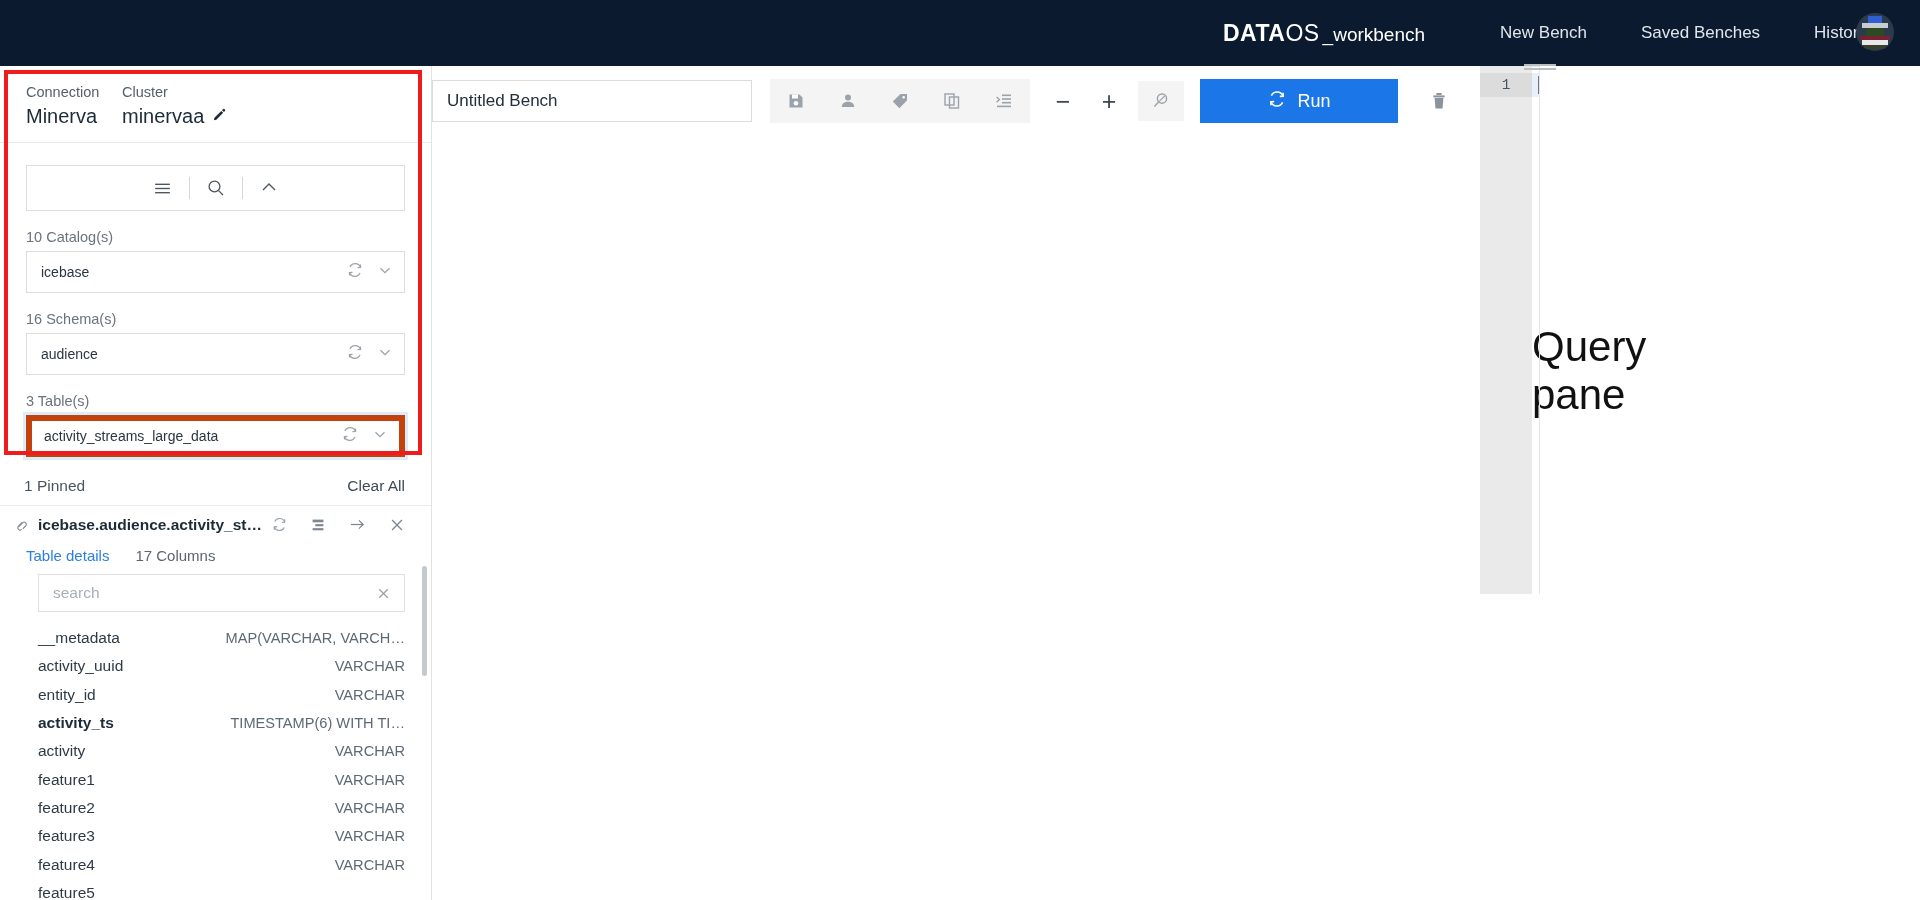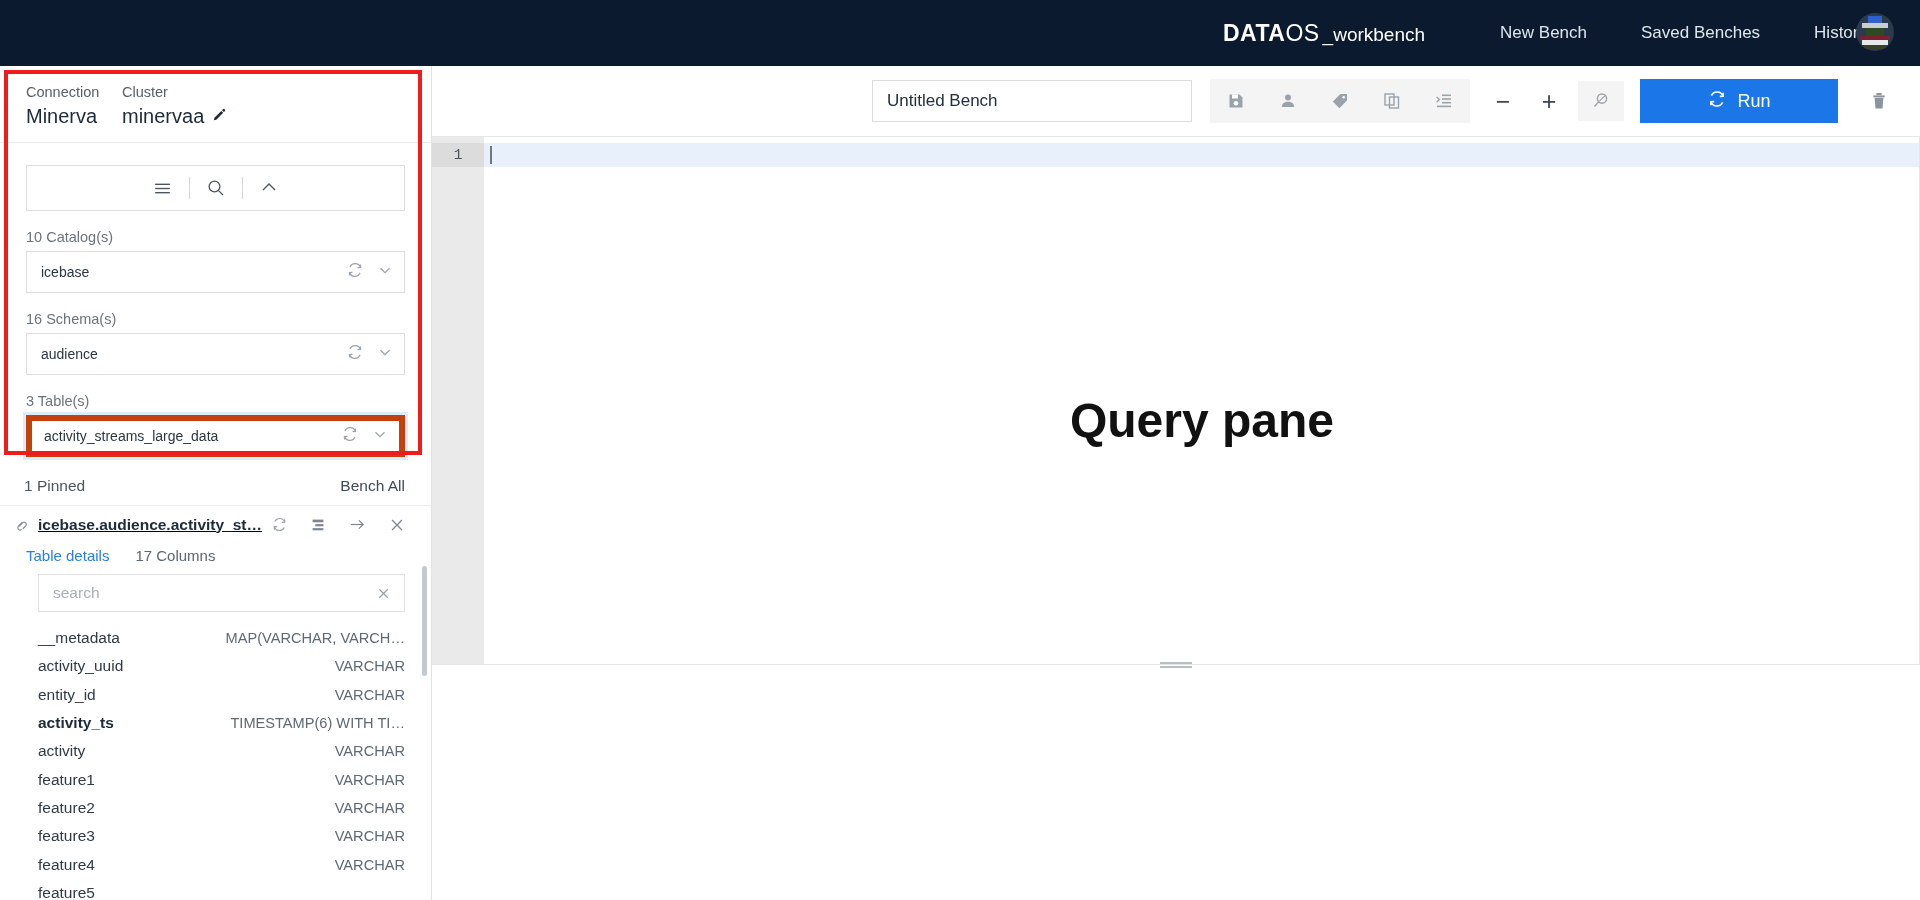--- a/index.html
+++ b/index.html
@@ -149,21 +149,20 @@
     border-bottom: 1px solid #ececec;
   }
   .pinned-count { font-size: 15.5px; color: #4a545e; }
   .clear-all { font-size: 15.5px; color: #3f4a55; cursor: pointer; }
 
   .pinned-item {
     display: flex;
     align-items: center;
     gap: 9px;
     padding: 9px 26px 9px 12px;
-    text-decoration: underline;
   }
   .pinned-name {
     font-size: 15.5px;
     font-weight: bold;
     color: #1d2b38;
     white-space: nowrap;
     overflow: hidden;
     max-width: 252px;
     flex: none;
   }
@@ -228,21 +227,21 @@
     width: 5px;
     height: 110px;
     background: #c4c9ce;
     border-radius: 3px;
   }
 
   
   .content {
     flex: 1;
     display: flex;
-    flex-direction: column;
+    flex-direction: row;
     background: #fff;
     position: relative;
     min-width: 0;
   }
   .bench-toolbar {
     height: 70px;
     display: flex;
     align-items: center;
     justify-content: flex-end;
     padding: 0 18px 0 0;
@@ -344,23 +343,23 @@
     align-items: center;
     padding-left: 6px;
   }
   .caret {
     width: 2px; height: 18px; background: #6d7781;
   }
   .pane-label {
     position: absolute;
     left: 0; right: 0;
     text-align: center;
-    font-size: 48px;
+    font-size: 42px;
     color: #111111;
-    font-weight: 700;
+    font-weight: 400;
   }
   .query-label { top: 256px; }
 
   .splitter {
     height: 8px;
     background: #fff;
     border-top: 1px solid #e4e4e4;
     position: relative;
   }
   .grip {
@@ -520,21 +519,21 @@
             <svg width="18" height="18" viewBox="0 0 20 20">
                 <polyline points="5,8 10,13 15,8" fill="none" stroke="#9aa3ab" stroke-width="1.4"></polyline>
               </svg>
           </span>
         </span>
       </div>
     </div>
 
     <div class="pinned-bar">
       <span class="pinned-count">1 Pinned</span>
-      <span class="clear-all">Bench All</span>
+      <span class="clear-all">Clear All</span>
     </div>
 
     <div class="pinned-item">
       <span class="pinned-icon">
         <svg width="17" height="17" viewBox="0 0 20 20">
             <path d="M8 12.4l4.4-4.4a2.6 2.6 0 0 1 3.7 3.7L12.8 15" fill="none" stroke="#7e878f" stroke-width="1.3"></path>
             <path d="M12 7.6L7.6 12a2.6 2.6 0 0 0 3.7 3.7" fill="none" stroke="#7e878f" stroke-width="1.3"></path>
           </svg>
       </span>
       <span class="pinned-name">icebase.audience.activity_st…</span>

